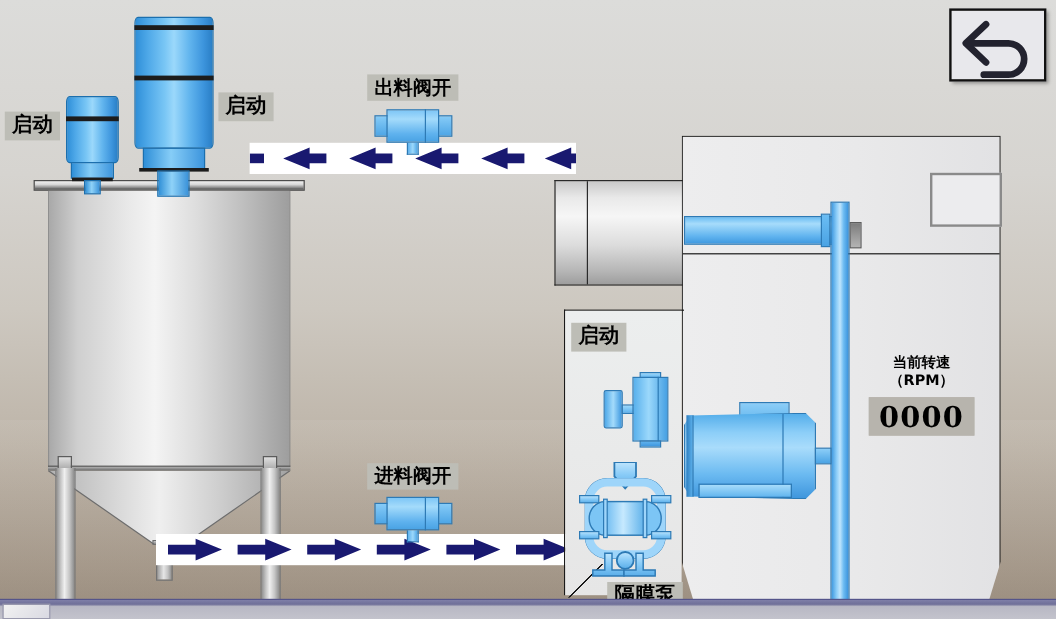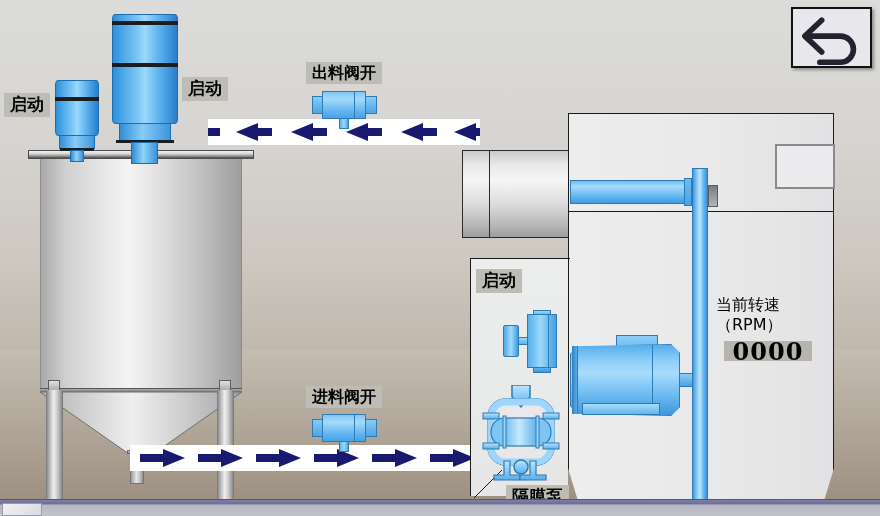--- a/index.html
+++ b/index.html
@@ -252,25 +252,25 @@
   #gearbox .link{
     position:absolute; left:15px; top:27px; width:11px; height:8px;
     background:linear-gradient(to bottom,#9bd8fb,#5fb2ee); border:1px solid #2d7ab5;
   }
   
   #pump{ position:absolute; left:478px; top:385px; width:88px; height:108px; }
   #pump svg{ display:block; width:100%; height:100%; }
   
   #rpm-group{ position:absolute; left:716px; top:295px; width:104px; }
   #rpm-label{
-    color:#000; font-weight:normal; font-size:16px; line-height:1.25;
+    color:#000; font-weight:bold; font-size:12px; text-align:center; line-height:1.25;
     white-space:nowrap;
   }
   #rpm-value{
-    margin:6px auto 0; width:88px; height:20px;
+    margin:6px auto 0; width:88px; height:32px;
     background:#b7b4ad; border:1px solid #b7b4ad;
     color:#000; font-size:24px; font-weight:bold;
     display:flex; align-items:center; justify-content:center;
     letter-spacing:1px;
     font-family:"DejaVu Serif","Liberation Serif",serif;
   }
   
   #taskbar{
     position:absolute; left:0; bottom:0; width:880px; height:17px;
     background:linear-gradient(to bottom,#7f7fa8 0%,#6f6f98 22%,#b8b8c4 34%,#c3c3cc 100%);

